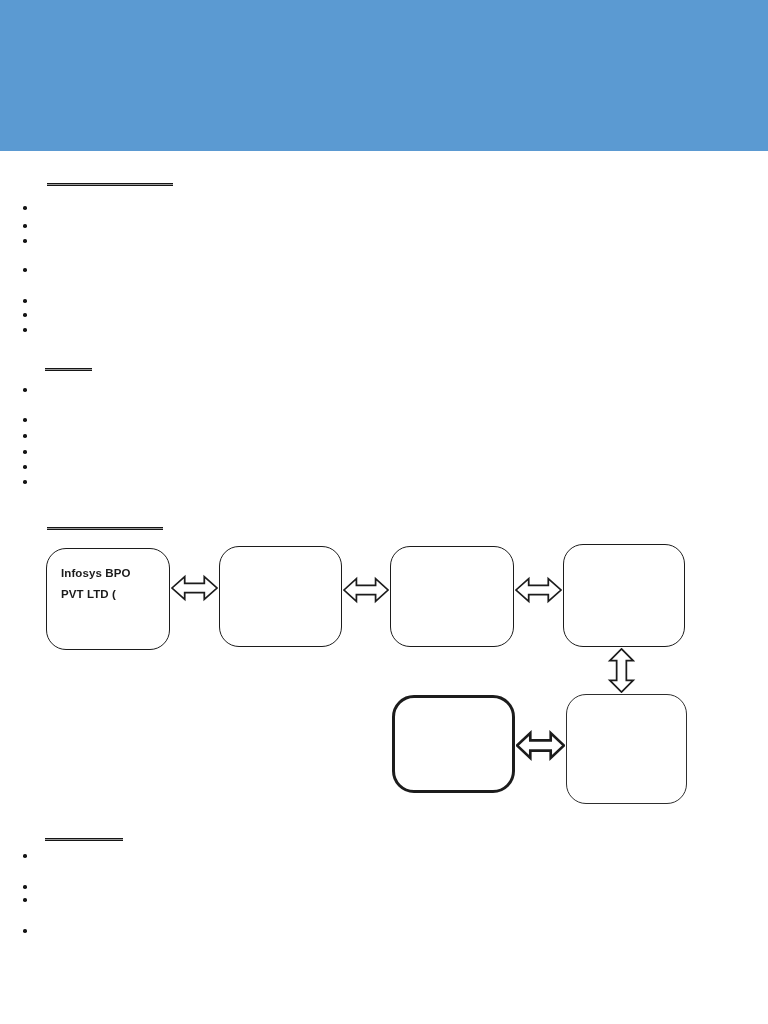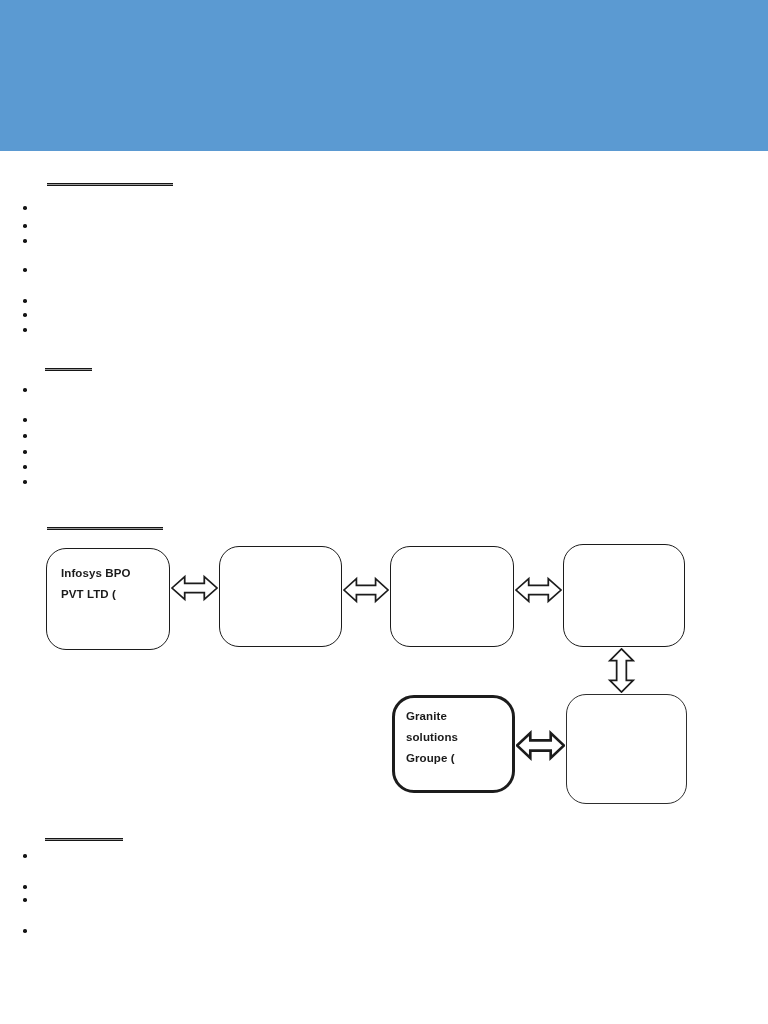--- a/index.html
+++ b/index.html
@@ -104,23 +104,20 @@
 
   <div class="flow-box" style="left:563px; top:544px; width:122px; height:103px;"></div>
 
   <div class="arrow" style="left:605px; top:648px; width:33px; height:45px;">
     <svg viewBox="0 0 34 46" preserveAspectRatio="none">
       <polygon points="17,1 29,13 22,13 22,33 29,33 17,45 5,33 12,33 12,13 5,13" fill="#ffffff" stroke="#1c1c1c" stroke-width="1.8" stroke-linejoin="miter"></polygon>
     </svg>
   </div>
 
   <div class="flow-box thick" style="left:392px; top:695px; width:123px; height:98px;"></div>
-  <div class="box-label" style="left:406px; top:706px; width:100px;">Granite
-solutions
-Groupe (</div>
 
   <div class="arrow" style="left:516px; top:729px; width:49px; height:33px;">
     <svg viewBox="0 0 48 32" preserveAspectRatio="none">
       <polygon points="1,16 14,4 14,11 34,11 34,4 47,16 34,28 34,21 14,21 14,28" fill="#ffffff" stroke="#1c1c1c" stroke-width="2.6" stroke-linejoin="miter"></polygon>
     </svg>
   </div>
 
   <div class="flow-box thin" style="left:566px; top:694px; width:121px; height:110px;"></div>
 
   <div class="heading-underline" style="left:45px; top:838px; width:78px;"></div>

